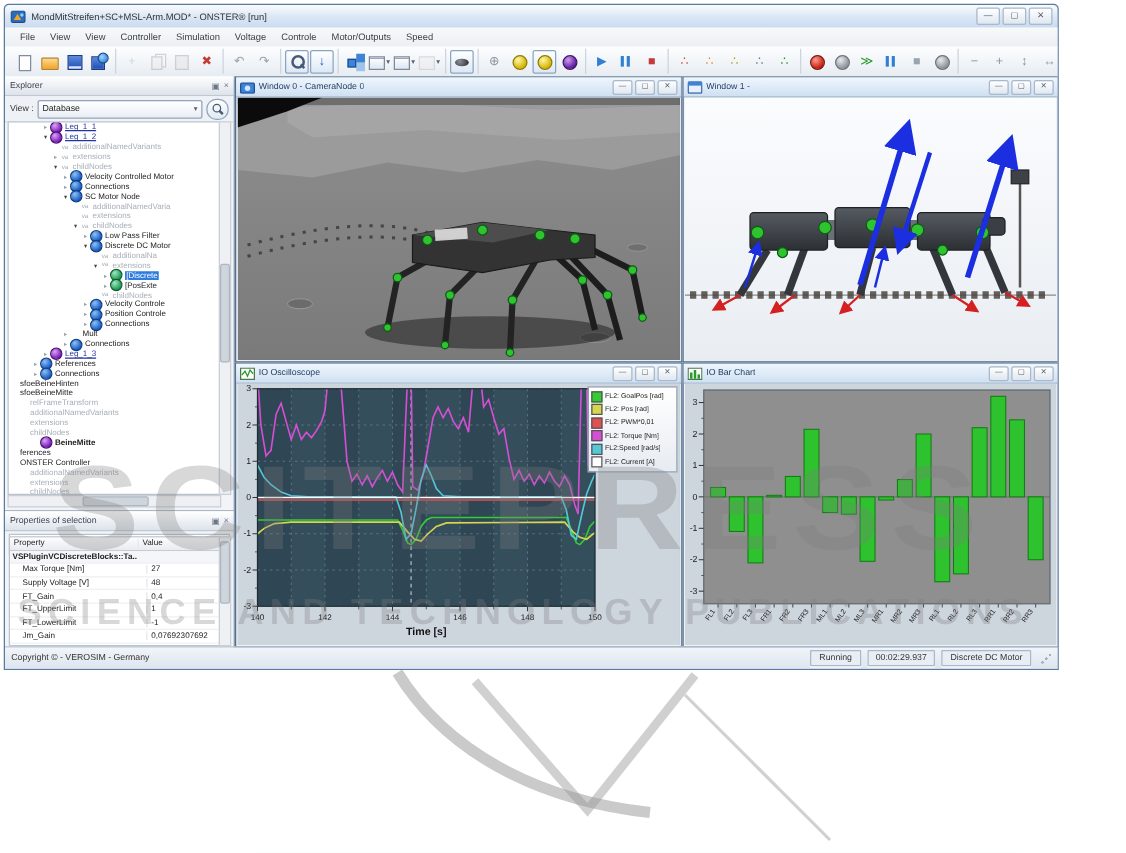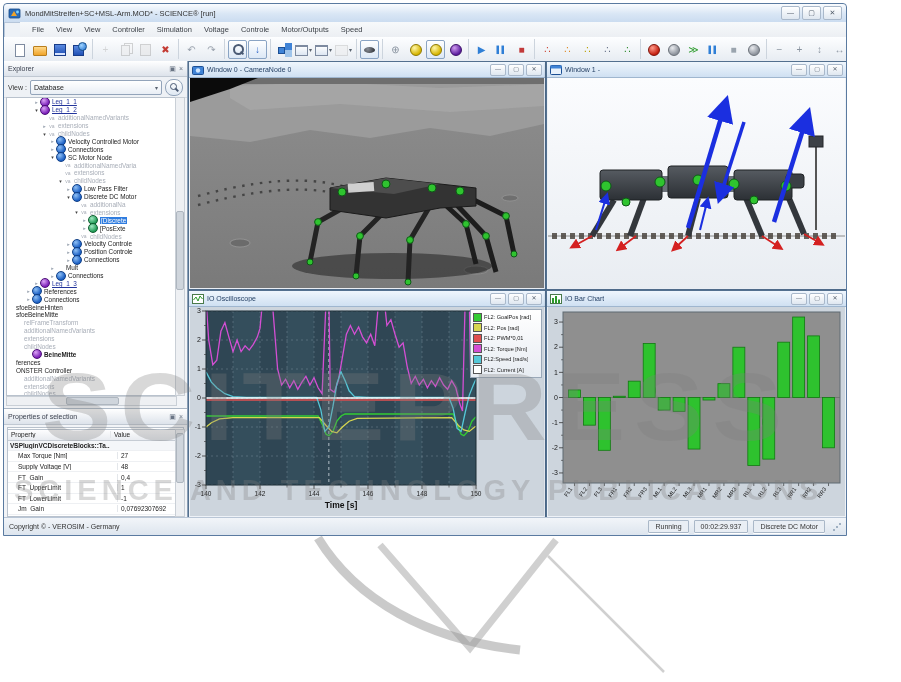--- a/index.html
+++ b/index.html
@@ -13,21 +13,21 @@
   .titlebar{position:absolute;left:0;top:0;right:0;height:18px;
        background:linear-gradient(#fafcfe,#d9e6f5 55%,#cbdcf0);
        border-bottom:1px solid #b6c6da;border-radius:4px 4px 0 0;
        display:flex;align-items:center;padding:0 4px;gap:4px;}
   .titlebar .title{font-size:7.5px;color:#333;white-space:nowrap;overflow:hidden;}
   .winbtns{margin-left:auto;display:flex;gap:2px;}
   .winbtn{width:17px;height:12px;font-size:7px;line-height:11px;text-align:center;color:#55606e;
        background:linear-gradient(#ffffff,#dfe7f0);border:1px solid #a9b8ca;border-radius:2px;cursor:default;}
   .app-ico{width:13px;height:13px;flex:0 0 13px;}
 
-  .menubar{position:absolute;left:16px;top:18px;right:0;height:15px;background:linear-gradient(#f7f9fb,#eceff3);
+  .menubar{position:absolute;left:0;top:18px;right:0;height:15px;background:linear-gradient(#f7f9fb,#eceff3);
        border-bottom:1px solid #d4d9e0;display:flex;align-items:center;padding:0 6px;}
   .menu-item{font-size:7.5px;color:#3a3f46;padding:1px 6px;}
 
   .toolbar{position:absolute;left:0;top:33px;right:0;height:24px;background:linear-gradient(#fdfeff,#e7ecf2);
        border-bottom:1px solid #c7cfd9;display:flex;align-items:center;padding:0 3px;overflow:hidden;}
   .tb-group{display:flex;align-items:center;padding:0 3px;border-right:1px solid #ccd4dd;height:20px;gap:1px;}
   .tb-btn{width:19px;height:19px;border:1px solid transparent;background:transparent;padding:0;margin:0;
        display:flex;align-items:center;justify-content:center;border-radius:2px;position:relative;}
   .tb-btn.framed{border:1px solid #8aa4c4;background:linear-gradient(#ffffff,#dce8f6);}
   .gi{display:inline-block;min-width:13px;height:13px;line-height:13px;text-align:center;font-size:10px;position:relative;}
@@ -156,21 +156,21 @@
 <div class="canvas">
 
   <div class="app">
 
     <div class="titlebar">
       <svg class="app-ico" viewBox="0 0 13 13">
         <rect x="1" y="2" width="11" height="9" rx="1" fill="#2b6cb8" stroke="#174a85" stroke-width="0.8"></rect>
         <polygon points="3,9 6,4 9,9" fill="#f0a42a"></polygon>
         <circle cx="9.5" cy="5" r="1.4" fill="#7fd4ff"></circle>
       </svg>
-      <span class="title">MondMitStreifen+SC+MSL-Arm.MOD* - SCIENCE® [run]</span>
+      <span class="title">MondMitStreifen+SC+MSL-Arm.MOD* - ONSTER® [run]</span>
       <span class="winbtns">
         <span class="winbtn">—</span>
         <span class="winbtn">▢</span>
         <span class="winbtn">✕</span>
       </span>
     </div>
 
     <div class="menubar" id="menubar">
         <span class="menu-item">File</span>
         <span class="menu-item">View</span>

